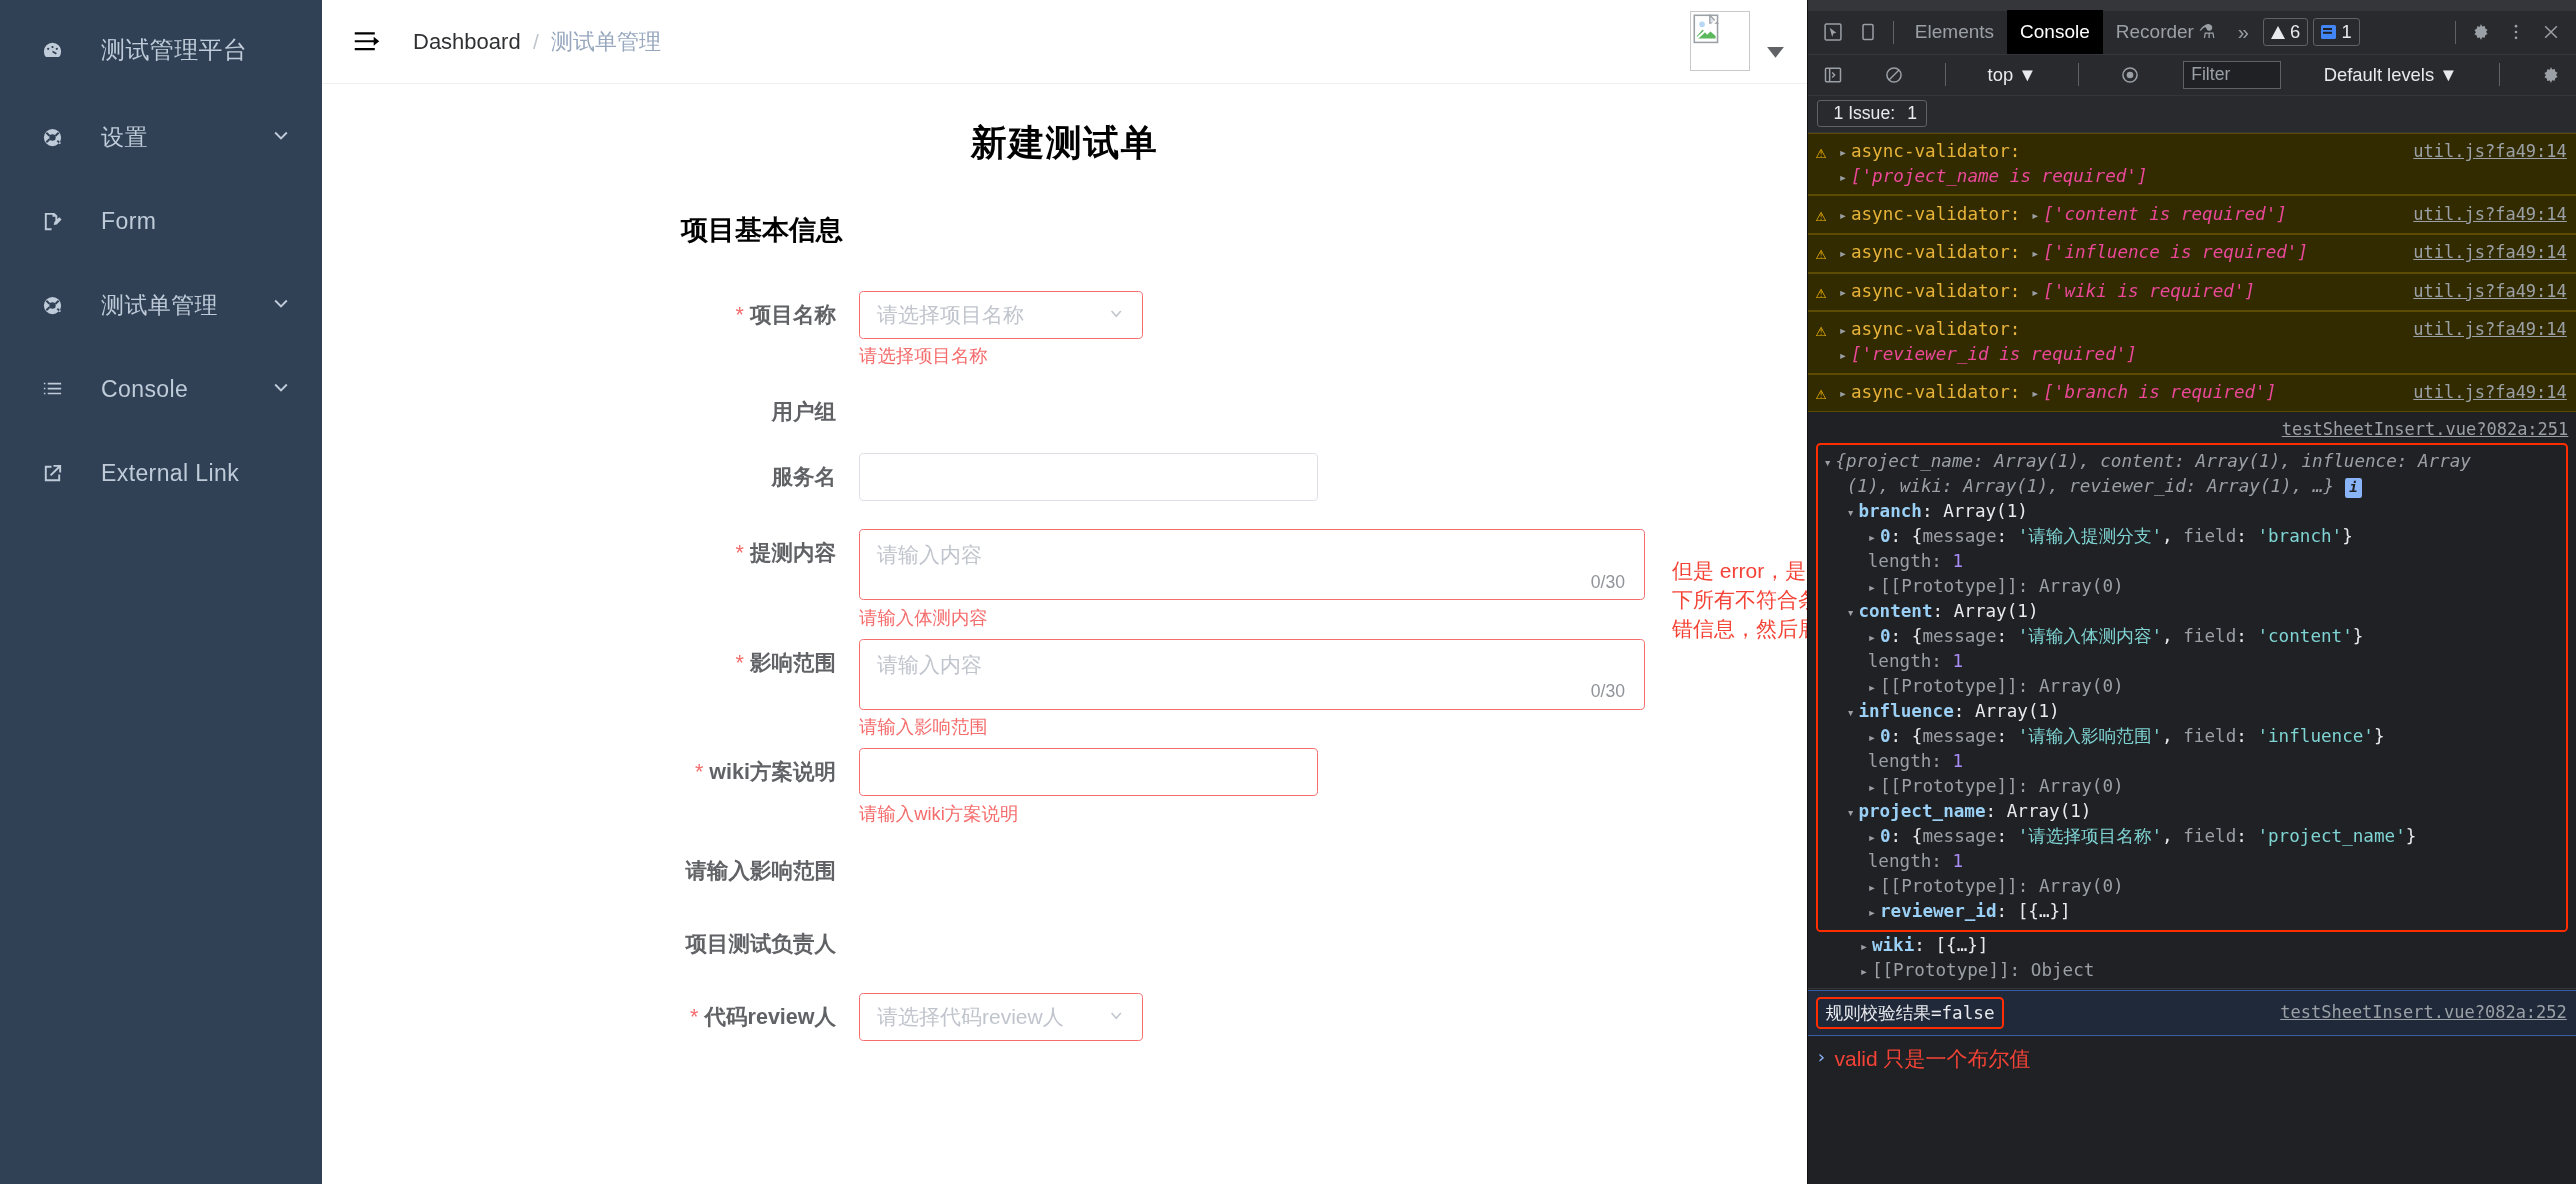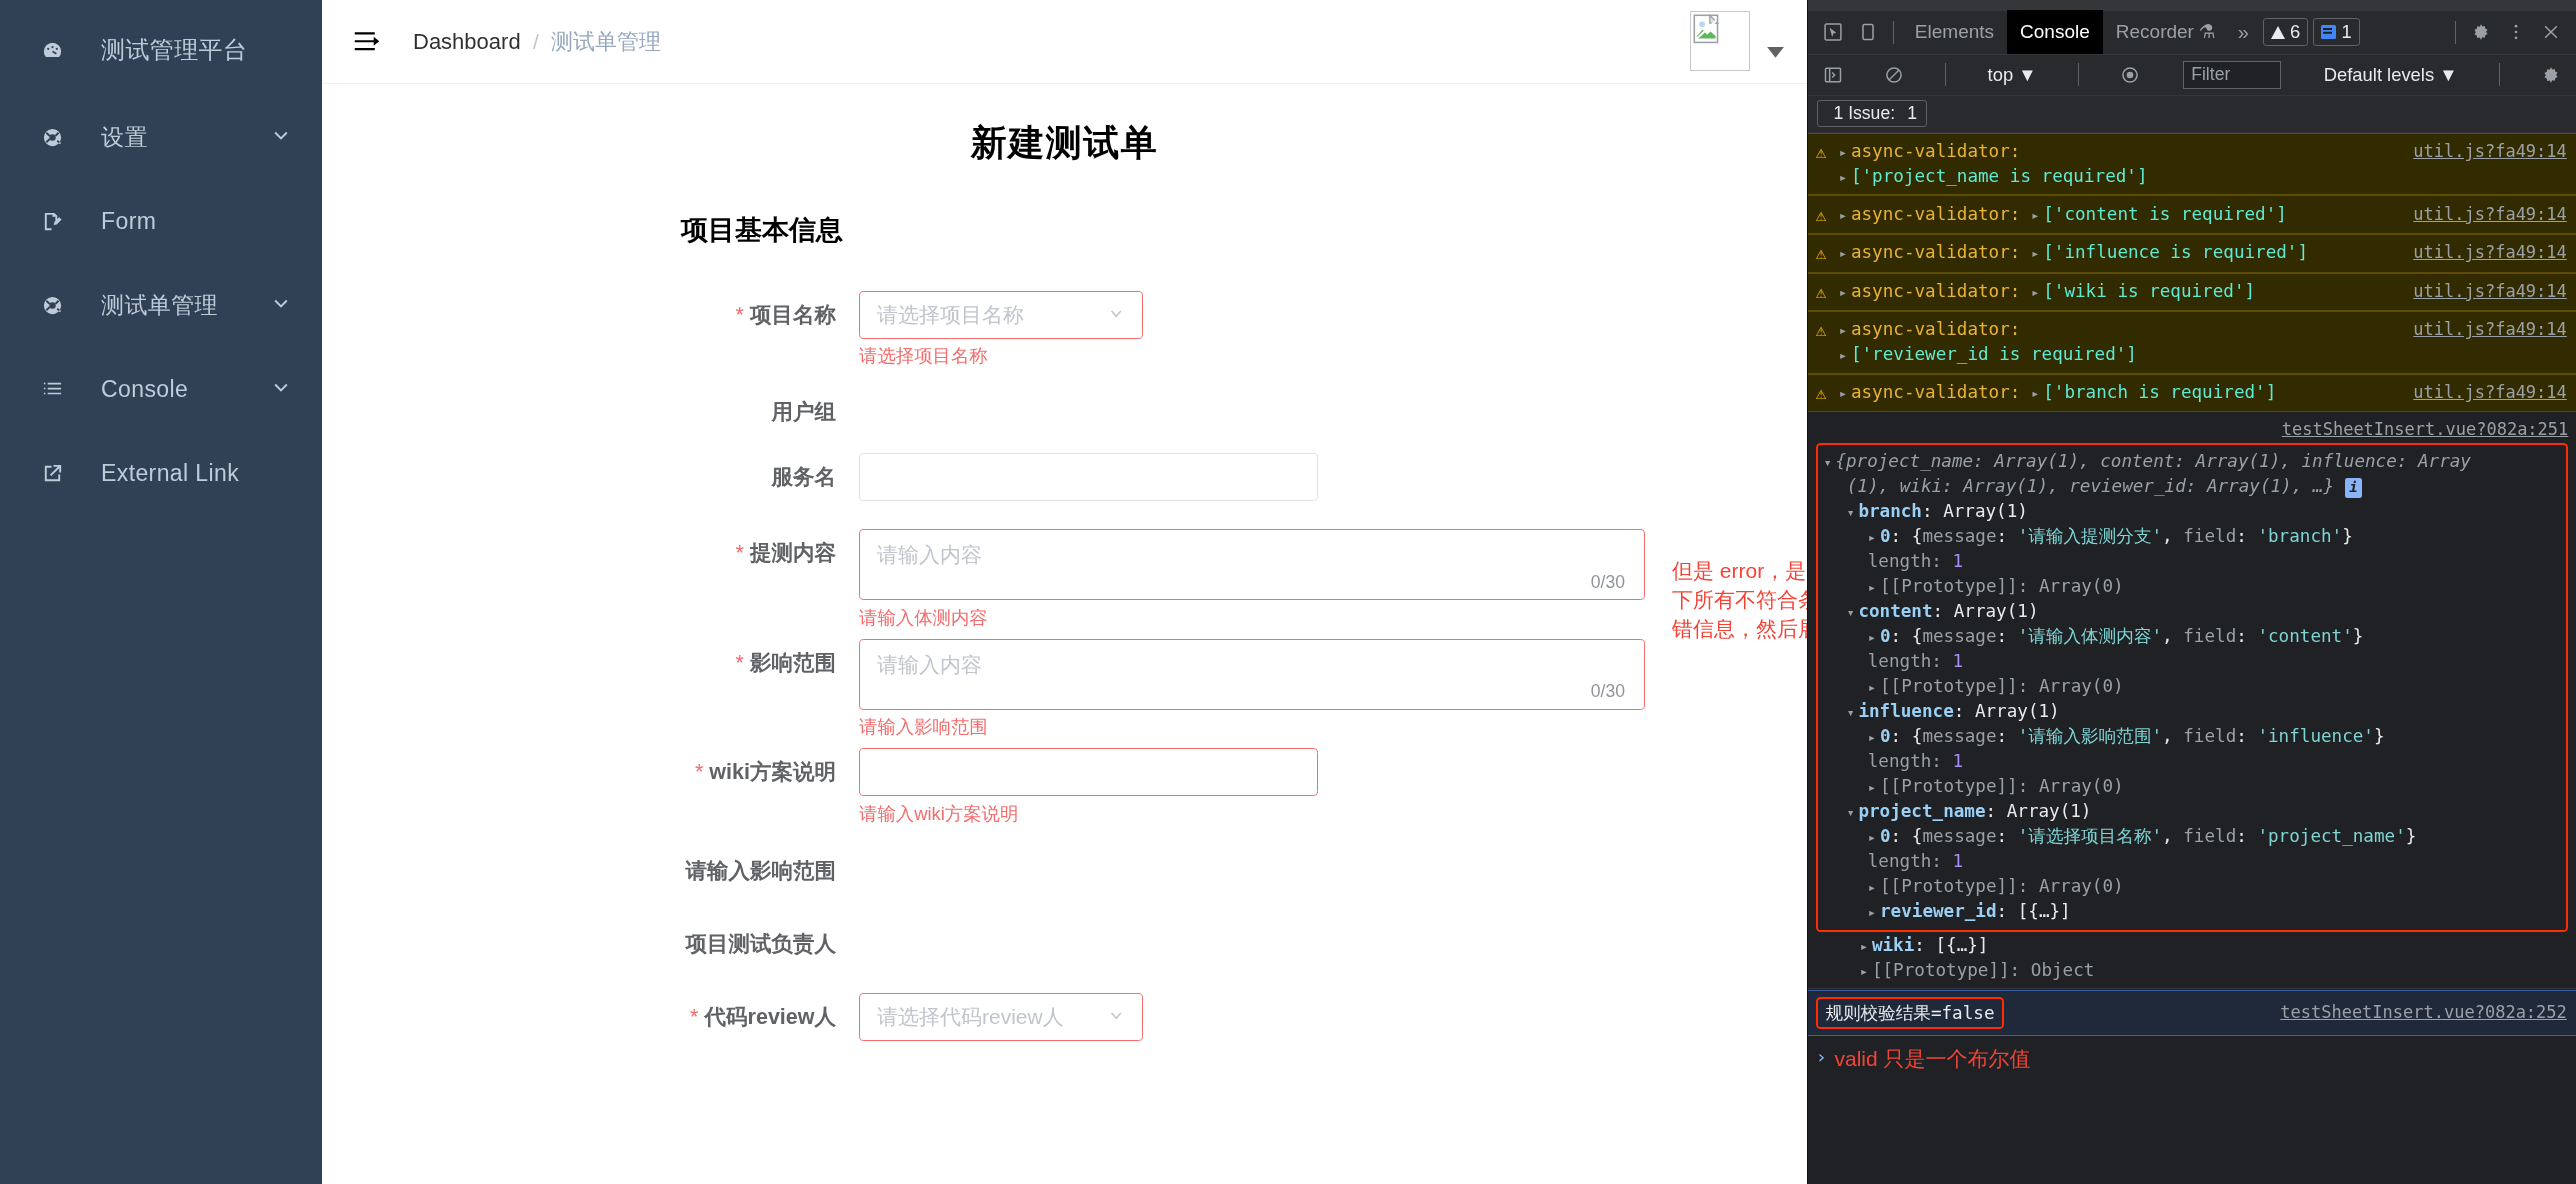--- a/index.html
+++ b/index.html
@@ -138,21 +138,21 @@
   }
 
   .console-body { flex: 1 1 auto; overflow: hidden; font-size: 17.6px; line-height: 1.42; }
   .warn-row {
     background: #332b00; border-top: 0.8px solid #5c4b00; border-bottom: 0.8px solid #5c4b00;
     padding: 5.4px 7.7px 5.4px 7.7px; display: flex; position: relative; min-height: 28px;
   }
   .warn-ico { color: #fbbc04; flex: 0 0 23px; font-size: 17.6px; padding-top: 0.8px; }
   .warn-body { flex: 1 1 auto; color: #e8b339; }
   .arrw { color: #9aa0a6; font-size: 14px; margin-right: 3.8px; }
-  .str { color: #5eead4; }
+  .str { color: #ec4899; font-style: italic; }
   .src {
     position: absolute; right: 9.2px; top: 5.4px; color: #9aa0a6;
     text-decoration: underline; font-size: 17px; cursor: pointer;
   }
   .log-row { position: relative; padding: 4.6px 7.7px; border-bottom: 0.8px solid #35363a; }
   .src-plain { text-align: right; color: #9aa0a6; text-decoration: underline; font-size: 17px; display:block; cursor:pointer;}
   .obj-box { border: 2.3px solid #ff2d00; border-radius: 4.6px; padding: 4.6px 6.1px 6.1px 6.1px; margin-top: 1.5px; }
   .tree-line { white-space: nowrap; color: #e8eaed; }
   .ind1 { padding-left: 23px; } .ind2 { padding-left: 44px; }
   .k-blue { color: #9ad0f5; font-weight: bold; }

